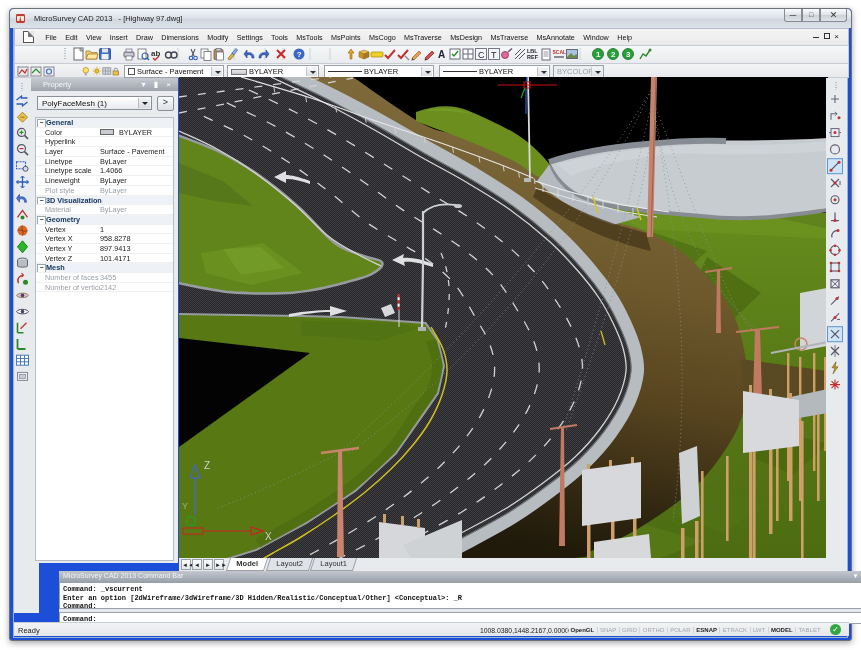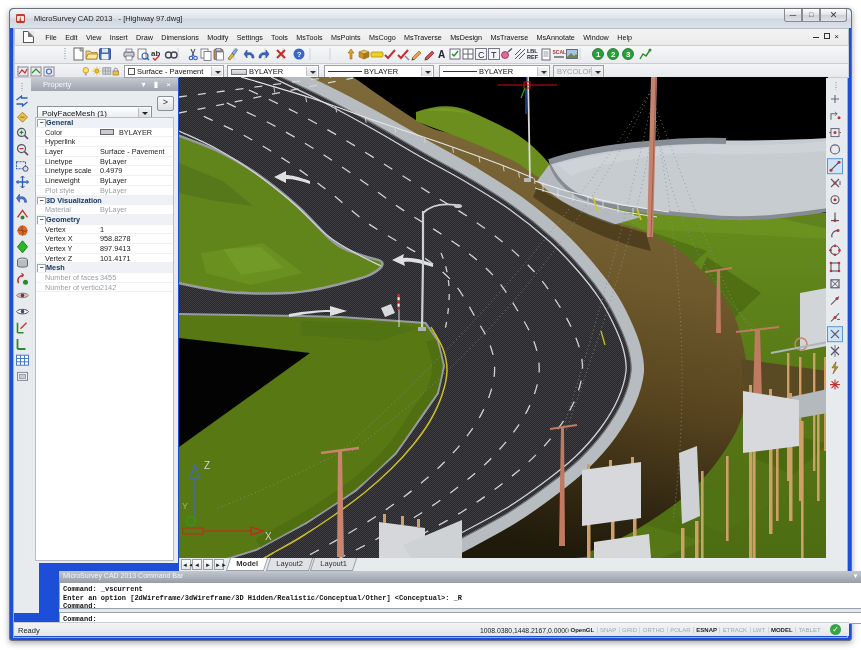--- a/index.html
+++ b/index.html
@@ -34,21 +34,21 @@
 .combo { position:absolute; height:13px; background:#fff; border:1px solid #9aa0a8; font-size:7.5px; color:#111; }
 .combo .arr { position:absolute; right:1px; top:1px; bottom:1px; width:11px; background:linear-gradient(#f4f5f7,#dcdfe4); border-left:1px solid #c2c6cc; }
 .combo .arr:before { content:""; position:absolute; left:3px; top:4px; border:3px solid transparent; border-top-color:#333; }
 .combo .txt { position:absolute; left:3px; top:1px; }
 
 #leftstrip { position:absolute; left:4px; top:69px; width:25px; bottom:27px; background:#e8ebee; }
 #proppanel { position:absolute; left:21px; top:69px; width:147px; height:485px; background:#e9ecef; }
 #proptitle { position:absolute; left:0; top:0; right:0; height:13px;
   background:linear-gradient(#c6cad1,#9ea4ad); color:#f4f5f7; font-size:7.5px; padding:2px 0 0 12px; }
 #proptitle .icons { position:absolute; right:4px; top:2px; font-size:8px; color:#fff; letter-spacing:3px; }
-#propcombo { position:absolute; left:6px; top:28px; width:115px; height:14px; background:linear-gradient(#fff,#e8eaee); border:1px solid #8a9098; font-size:8px; }
+#propcombo { position:absolute; left:6px; top:18px; width:115px; height:14px; background:linear-gradient(#fff,#e8eaee); border:1px solid #8a9098; font-size:8px; }
 #propcombo .txt { position:absolute; left:4px; top:2px; color:#111; }
 #propcombo .arr { position:absolute; right:1px; top:1px; bottom:1px; width:12px; background:linear-gradient(#f2f3f5,#d8dbe0); border-left:1px solid #bbb; }
 #propcombo .arr:before { content:""; position:absolute; left:3px; top:4px; border:3.5px solid transparent; border-top-color:#222; }
 #propgt { position:absolute; right:4px; top:18px; width:17px; height:15px; background:linear-gradient(#fafbfc,#dde0e5); border:1px solid #8a9098; border-radius:2px; font-size:9px; color:#333; text-align:center; }
 #propgrid { position:absolute; left:4px; top:39px; width:139px; bottom:2px; background:#fff; border:1px solid #b8bdc4; font-size:7.3px; color:#222; }
 .prow { position:relative; height:9.7px; line-height:9.7px; border-bottom:1px solid #f0f0f0; white-space:nowrap; overflow:hidden; }
 .prow .lab { position:absolute; left:9px; top:0; max-width:55px; overflow:hidden; white-space:nowrap;text-align:center; }
 .prow.head .lab { max-width:120px; }
 .prow .val { position:absolute; left:64px; top:0; background:inherit; }
 .prow.head { background:#eef1f5; font-weight:bold; color:#14335c; }
@@ -449,21 +449,21 @@
       <div class="prow">
           <span class="lab">Layer</span>
           <span class="val">Surface - Pavement</span>
         </div>
       <div class="prow">
           <span class="lab">Linetype</span>
           <span class="val">ByLayer</span>
         </div>
       <div class="prow">
           <span class="lab">Linetype scale</span>
-          <span class="val">0.4979</span>
+          <span class="val">1.4066</span>
         </div>
       <div class="prow">
           <span class="lab">Lineweight</span>
           <span class="val">ByLayer</span>
         </div>
       <div class="prow">
           <span class="lab gray">Plot style</span>
           <span class="val gray">ByLayer</span>
         </div>
       <div class="prow head">

